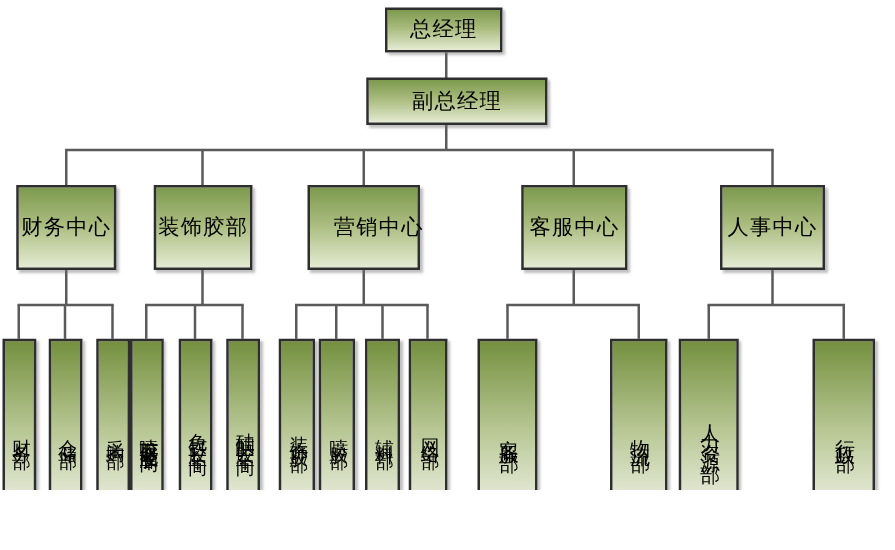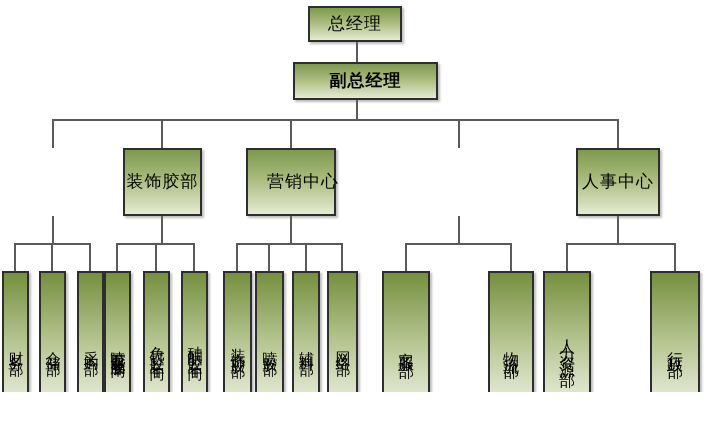--- a/index.html
+++ b/index.html
@@ -63,29 +63,35 @@
   <div class="line" style="left:341px;top:244px;width:2px;height:27px;"></div>
   <div class="line" style="left:405px;top:244px;width:2px;height:27px;"></div>
   <div class="line" style="left:510px;top:244px;width:2px;height:27px;"></div>
   <div class="line" style="left:566px;top:244px;width:2px;height:27px;"></div>
   <div class="line" style="left:674px;top:244px;width:2px;height:27px;"></div>
 
   <div class="node" style="left:308px;top:6px;width:94px;height:36px;">
     <span class="hlabel">总经理</span>
   </div>
 
-  <div class="node" style="left:293px;top:62px;width:145px;height:38px;font-weight:bold;">
+  <div class="node" style="left:293px;top:62px;width:145px;height:38px;">
     <span class="hlabel">副总经理</span>
   </div>
 
+  <div class="node" style="left:13px;top:148px;width:80px;height:68px;">
+    <span class="hlabel">财务中心</span>
+  </div>
   <div class="node" style="left:123px;top:148px;width:79px;height:68px;">
     <span class="hlabel">装饰胶部</span>
   </div>
   <div class="node" style="left:246px;top:148px;width:90px;height:68px;padding-left:24px;">
     <span class="hlabel">营销中心</span>
+  </div>
+  <div class="node" style="left:417px;top:148px;width:85px;height:68px;">
+    <span class="hlabel">客服中心</span>
   </div>
   <div class="node" style="left:576px;top:148px;width:84px;height:68px;">
     <span class="hlabel">人事中心</span>
   </div>
 
   <div class="node tall" style="left:2px;top:271px;width:27px;height:150px;">
     <span class="vlabel">财务部</span>
   </div>
   <div class="node tall" style="left:39px;top:271px;width:27px;height:150px;">
     <span class="vlabel">仓储部</span>

